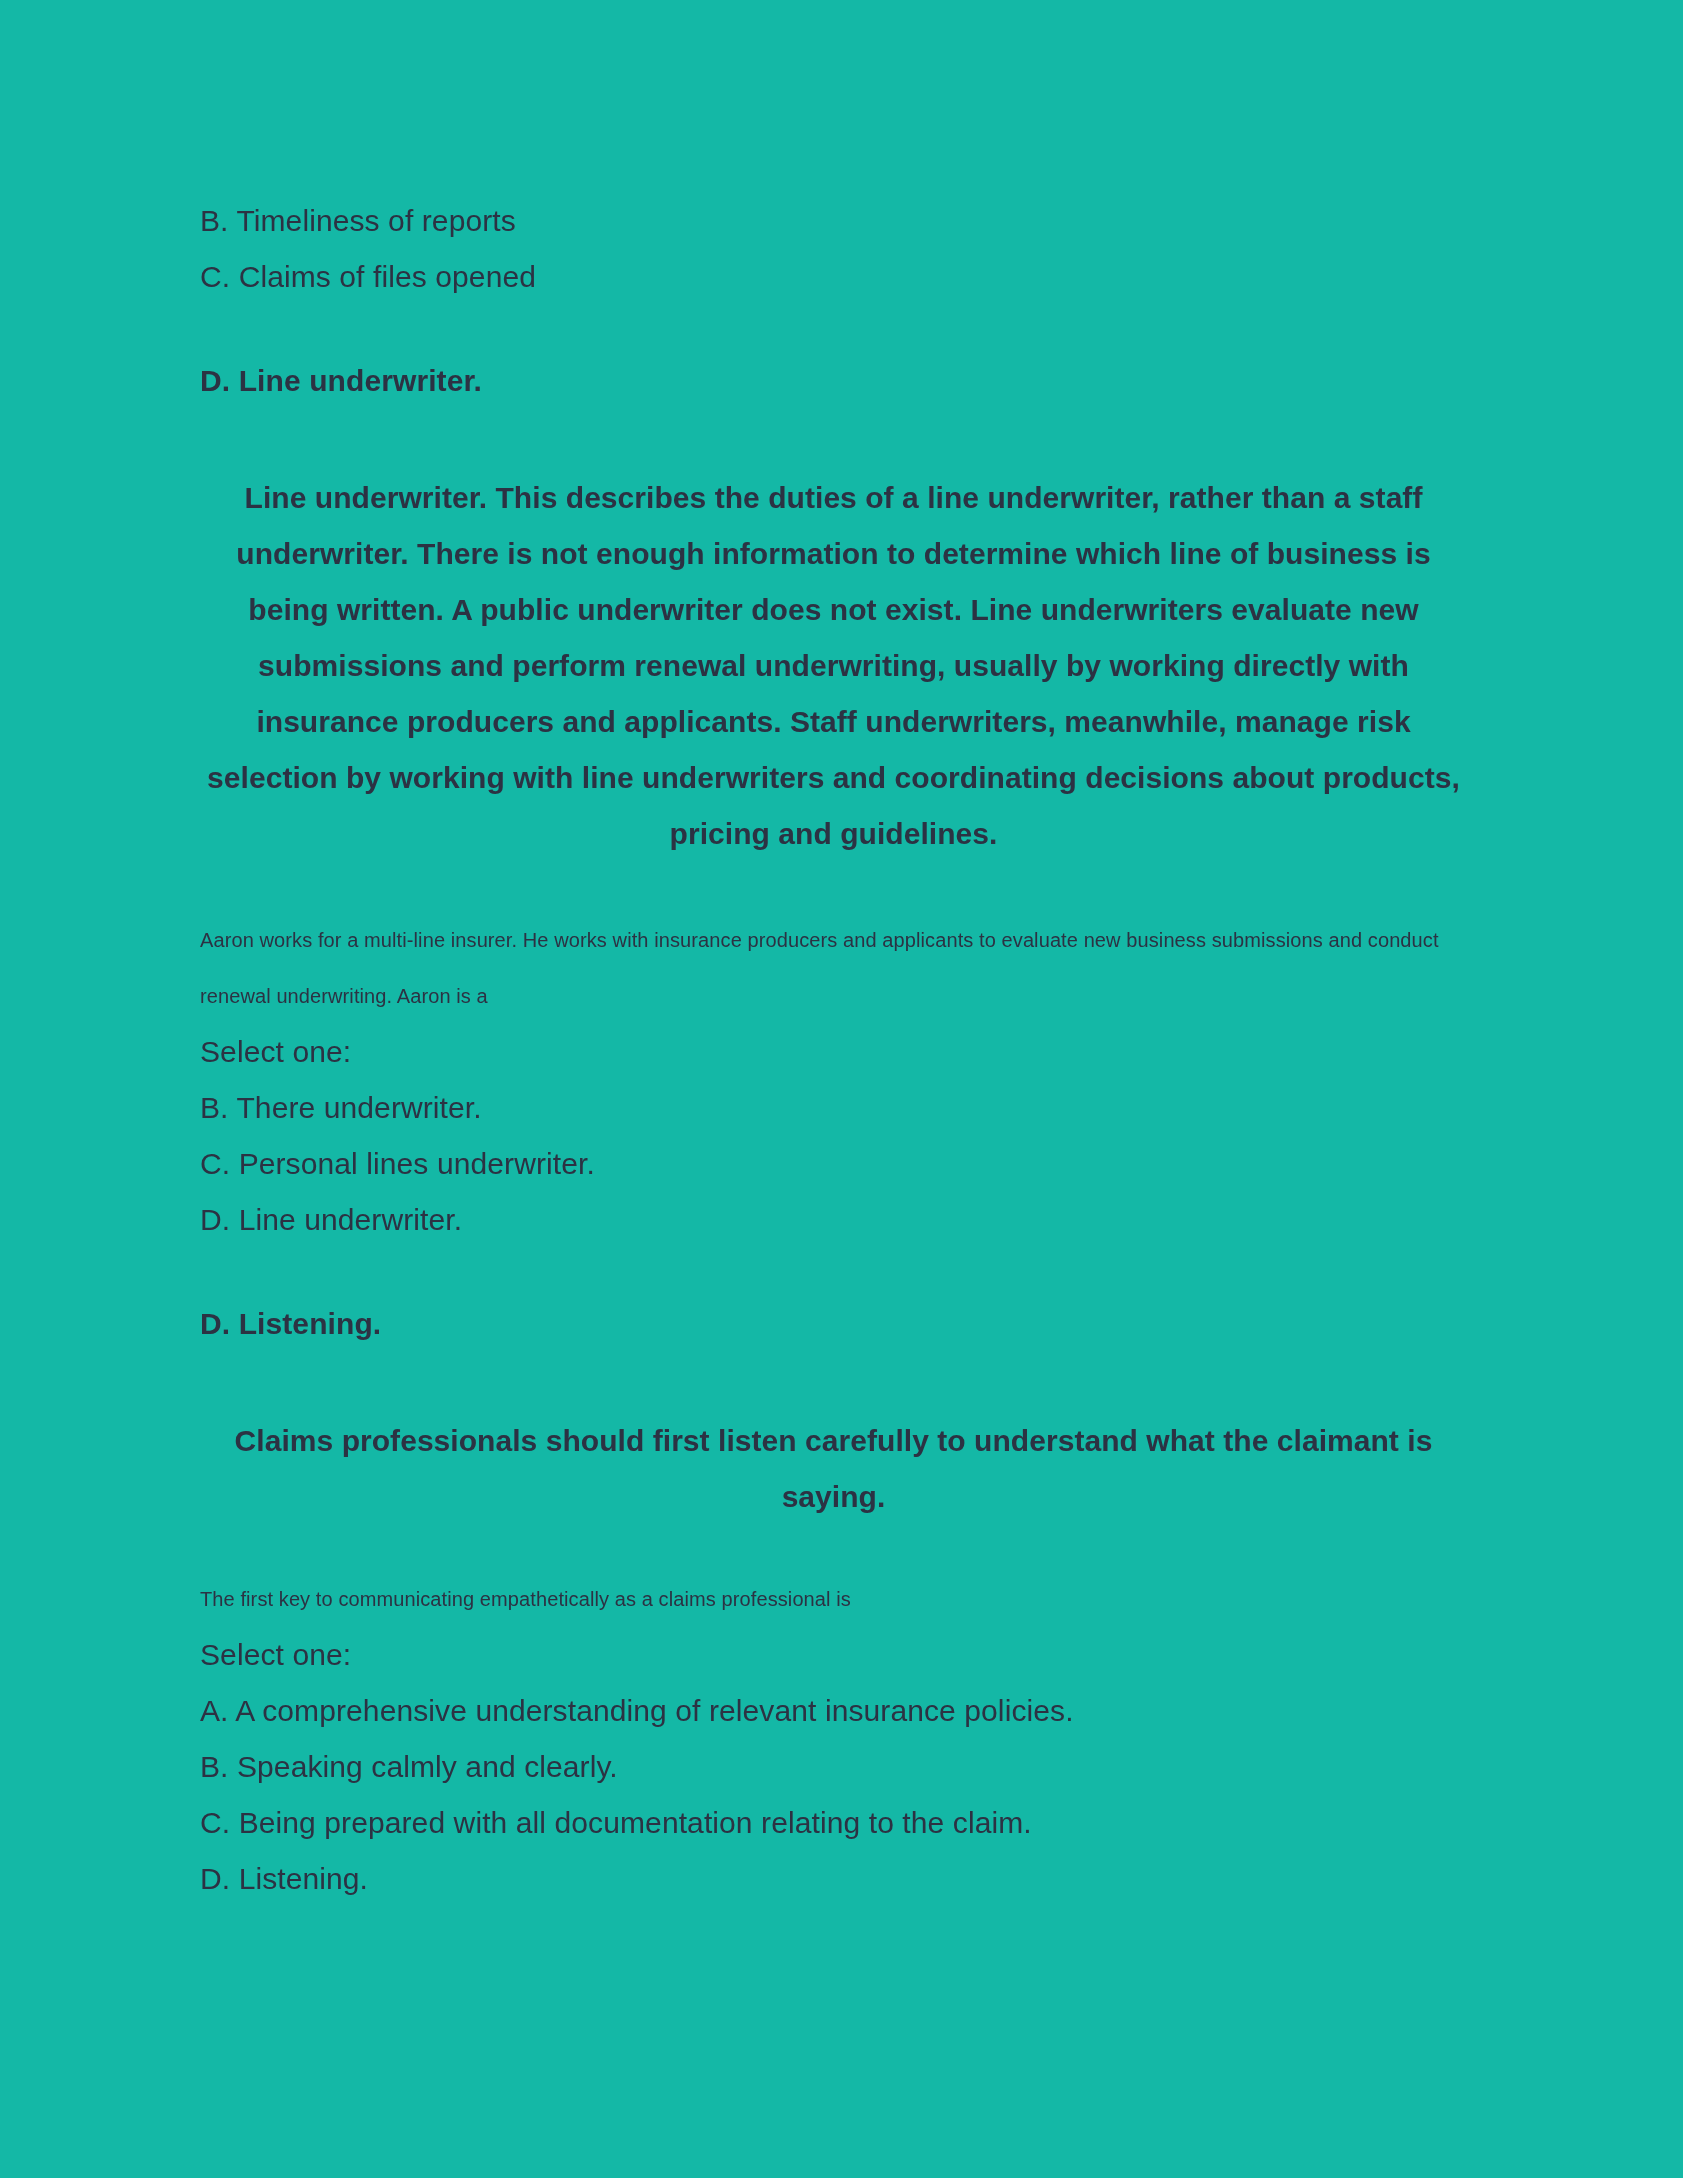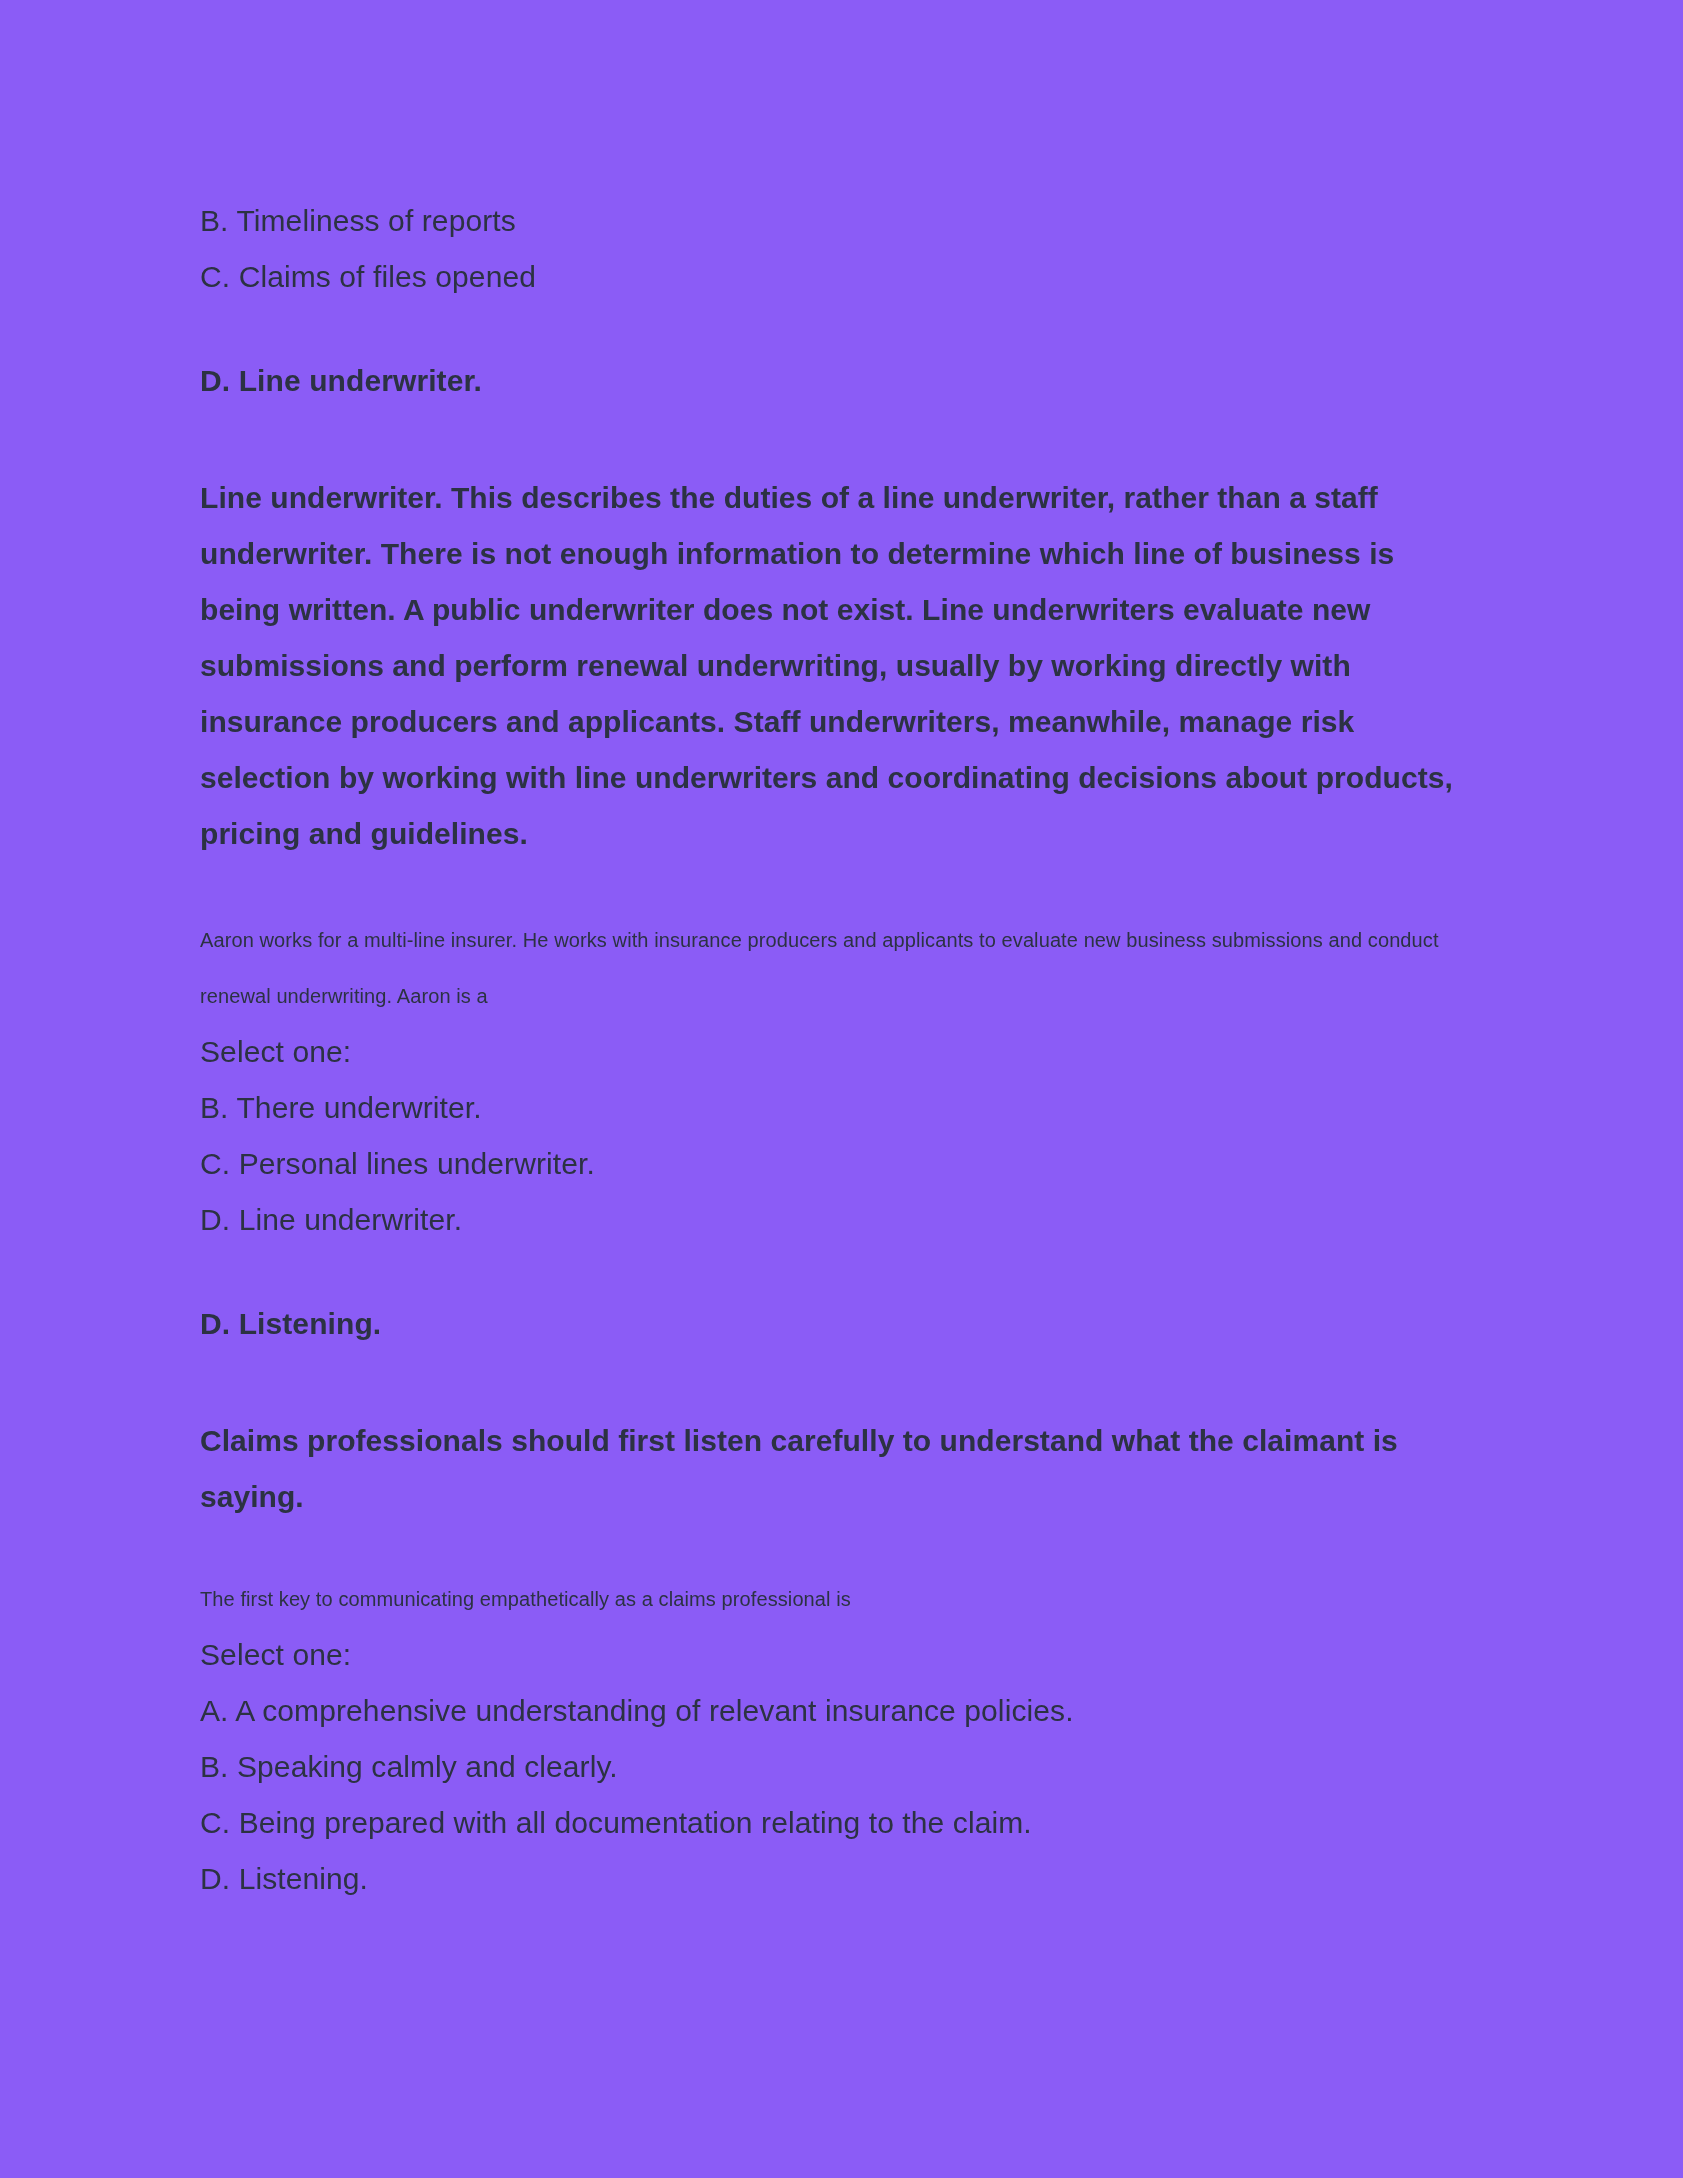--- a/index.html
+++ b/index.html
@@ -12,21 +12,21 @@
     height: 2178px;
     font-family: "Liberation Sans", sans-serif;
     color: #2c3243;
     -webkit-font-smoothing: antialiased;
   }
 
   .page {
     box-sizing: border-box;
     width: 1683px;
     min-height: 2178px;
-    background: #8b5cf6;
+    background: #14b8a6;
     padding: 193px 216px 59px 200px;
   }
 
   .doc-body {
     width: 1267px;
   }
 
   
   .opt-line {
     font-size: 30px;
@@ -50,20 +50,21 @@
   .gap-before-stem   { margin-top: 50px; }
   .gap-before-stem-tight { margin-top: 46px; }
 
   
   .explain-par {
     font-size: 30px;
     font-weight: 700;
     line-height: 56px;
     letter-spacing: 0.05px;
     margin: 0;
+    text-align: center;
   }
 
   
   .stem-par {
     font-size: 20px;
     font-weight: 400;
     line-height: 56px;
     letter-spacing: 0.1px;
     margin: 0;
   }

